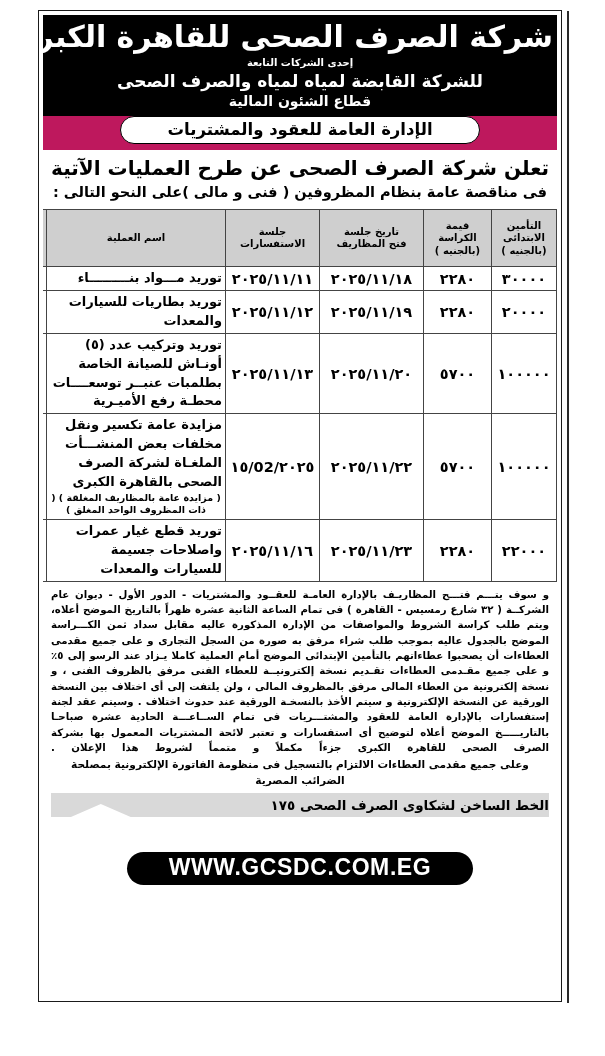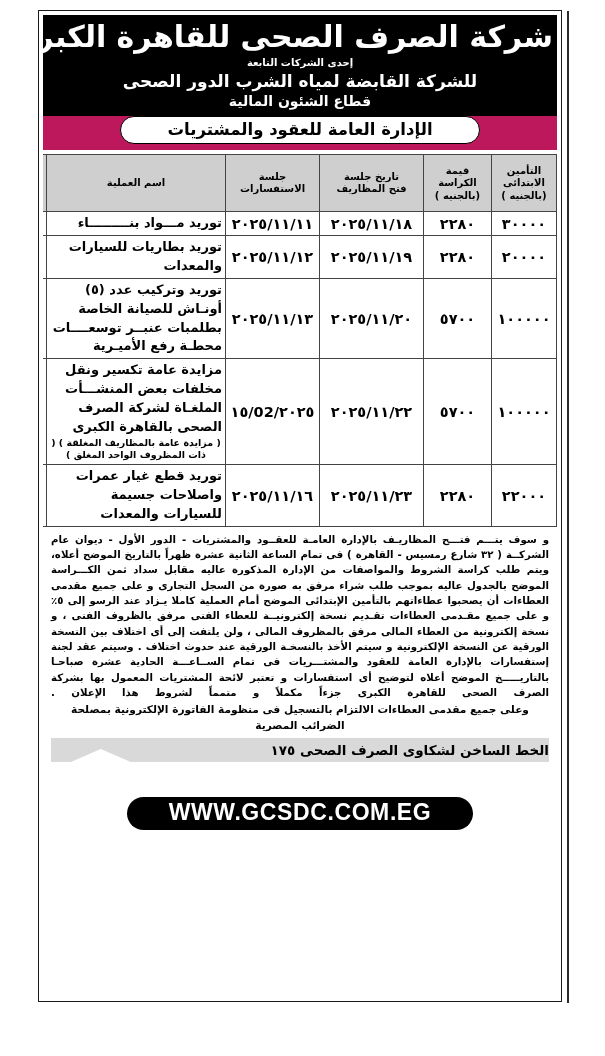--- a/index.html
+++ b/index.html
@@ -119,27 +119,31 @@
 </head>
 <body>
 
 <div class="page">
   <div class="ad-frame">
     <div class="inner">
 
       <div class="masthead">
         <div class="m-title">شركة الصرف الصحى للقاهرة الكبرى</div>
         <div class="m-sub1">إحدى الشركات التابعة</div>
-        <div class="m-sub2">للشركة القابضة لمياه الشرب الدور الصحى</div>
+        <div class="m-sub2">للشركة القابضة لمياه لمياه والصرف الصحى</div>
         <div class="m-sub3">قطاع الشئون المالية</div>
       </div>
       <div class="pill-wrap">
         <span class="pill">الإدارة العامة للعقود والمشتريات</span>
       </div>
 
+      <div class="announce">
+        <div class="an1">تعلن شركة الصرف الصحى عن طرح العمليات الآتية</div>
+        <div class="an2">فى مناقصة عامة بنظام المظروفين ( فنى و مالى )على النحو التالى :</div>
+      </div>
 
       <table class="ops">
         <thead>
           <tr>
             <th class="c-ins">
               <span>التأمين</span><br>
               <span>الابتدائى</span><br>
               <span>(بالجنيه )</span>
             </th>
             <th class="c-book">

